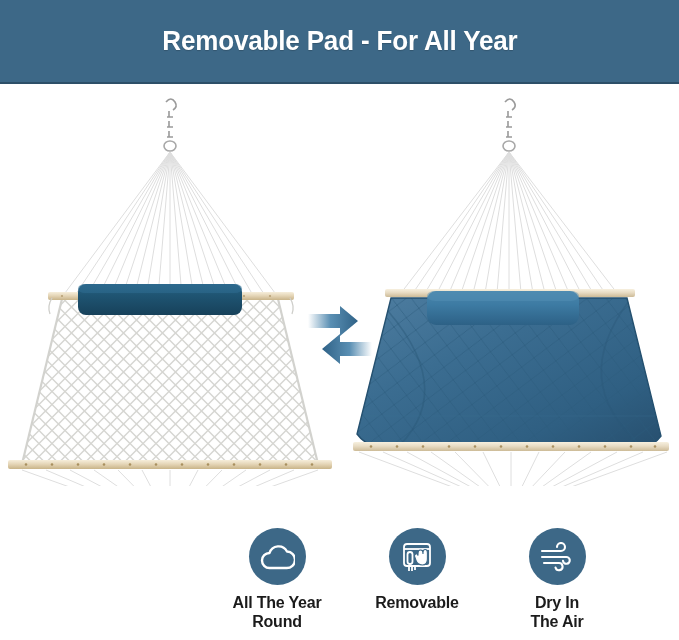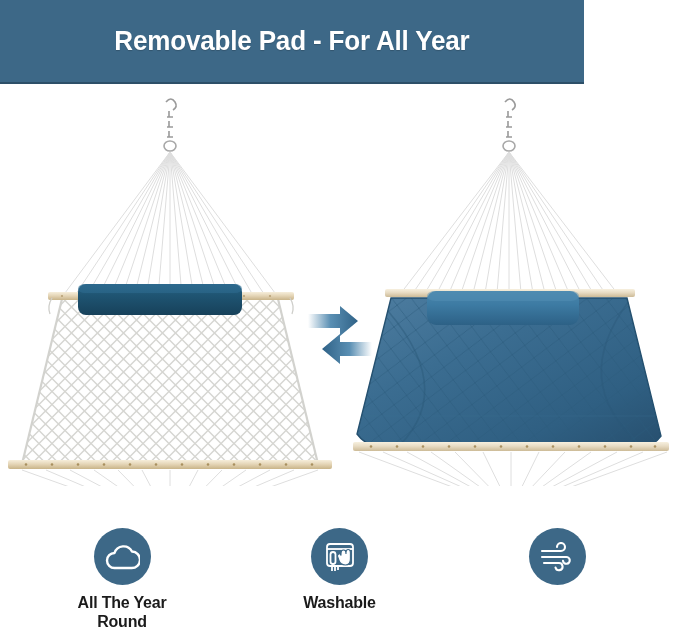--- a/index.html
+++ b/index.html
@@ -14,21 +14,21 @@
     position: relative;
     width: 679px; height: 640px;
     background: #ffffff;
     overflow: hidden;
   }
 
   
   #header {
     position: absolute;
     left: 0; top: 0;
-    width: 584px; height: 84px;
+    width: 679px; height: 84px;
     background: #3d6887;
     border-bottom: 2px solid #2d4f68;
     display: flex;
     align-items: center;
     justify-content: center;
   }
   #header-title {
     color: #ffffff;
     font-size: 28px;
     font-weight: bold;
@@ -62,21 +62,21 @@
     width: 70px; height: 62px;
   }
 
   
   #features {
     position: absolute;
     left: 0; top: 528px;
     width: 679px; height: 112px;
     display: flex;
     align-items: flex-start;
-    justify-content: space-between;
+    justify-content: flex-end;
     padding: 0 52px;
   }
   .feature {
     width: 140px;
     display: flex;
     flex-direction: column;
     align-items: center;
   }
   .feature-circle {
     width: 57px; height: 57px;
@@ -388,28 +388,30 @@
           <g fill="none" stroke="#ffffff" stroke-width="1.8">
             <rect x="5" y="4" width="26" height="22" rx="3"></rect>
             <path d="M5 9 L31 9"></path>
             <rect x="8.5" y="12" width="5" height="12" rx="2.5"></rect>
             <path d="M10 26 L10 31 M13 26 L13 31 M16 26 L16 30"></path>
           </g>
           <path d="M19 14 q0 -4 2.5 -4 q2.5 0 2.5 4 l0 -1 q0 -3.5 2.2 -3.5 q2.2 0 2.2 3.5 l0 6
                    q0 6 -5 6 q-5 0 -6.4 -4.5 l-1.4 -4 q-0.6 -2 1.2 -2.6 q1.6 -0.5 2.2 1.6 Z" fill="#ffffff" stroke="#3d6887" stroke-width="1.1"></path>
         </svg>
       </div>
-      <div class="feature-label">Washable</div>
+      <div class="feature-label">Removable</div>
     </div>
 
     <div class="feature">
       <div class="feature-circle">
         <svg width="36" height="30" viewBox="0 0 36 30">
           <g fill="none" stroke="#ffffff" stroke-width="2.1" stroke-linecap="round">
             <path d="M3 9 L22 9 A4 4 0 1 0 18 5"></path>
             <path d="M3 15 L27 15 A3.4 3.4 0 1 1 24 18.8"></path>
             <path d="M5 21 L20 21 A3.6 3.6 0 1 1 16.5 25.5"></path>
           </g>
         </svg>
       </div>
+      <div class="feature-label">Dry In
+The Air</div>
     </div>
   </div>
 </div>
 
 </body></html>

